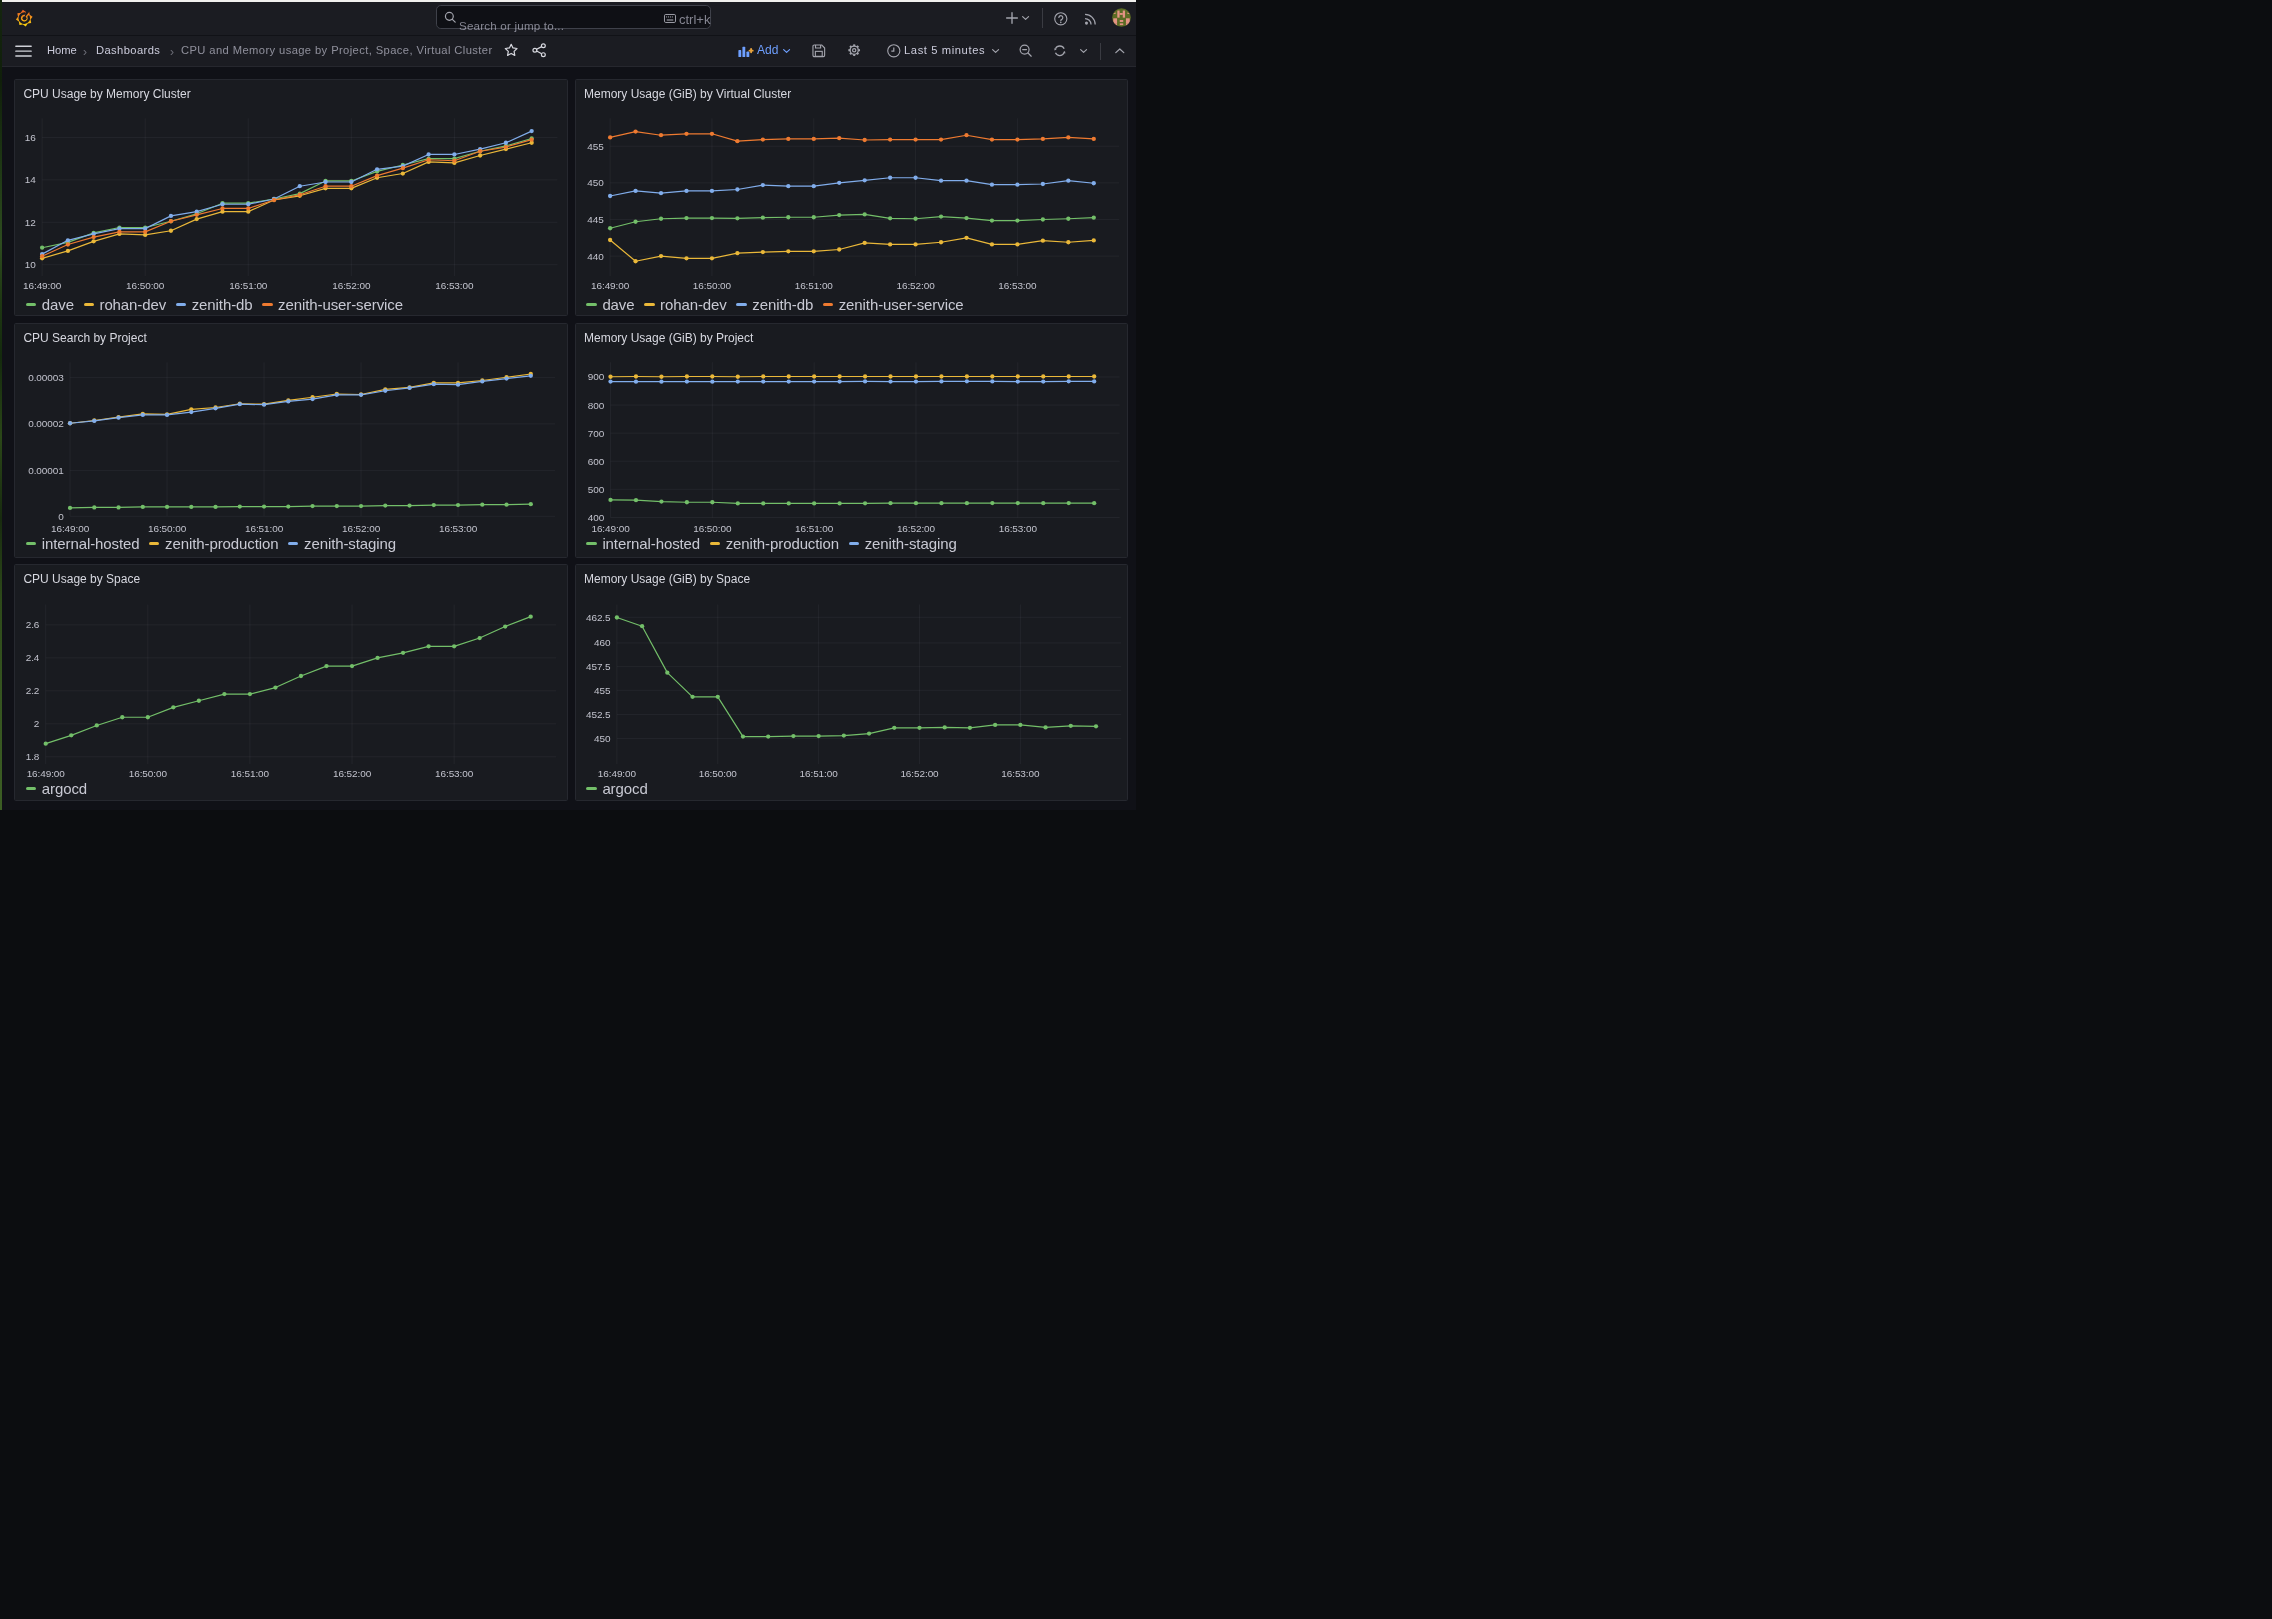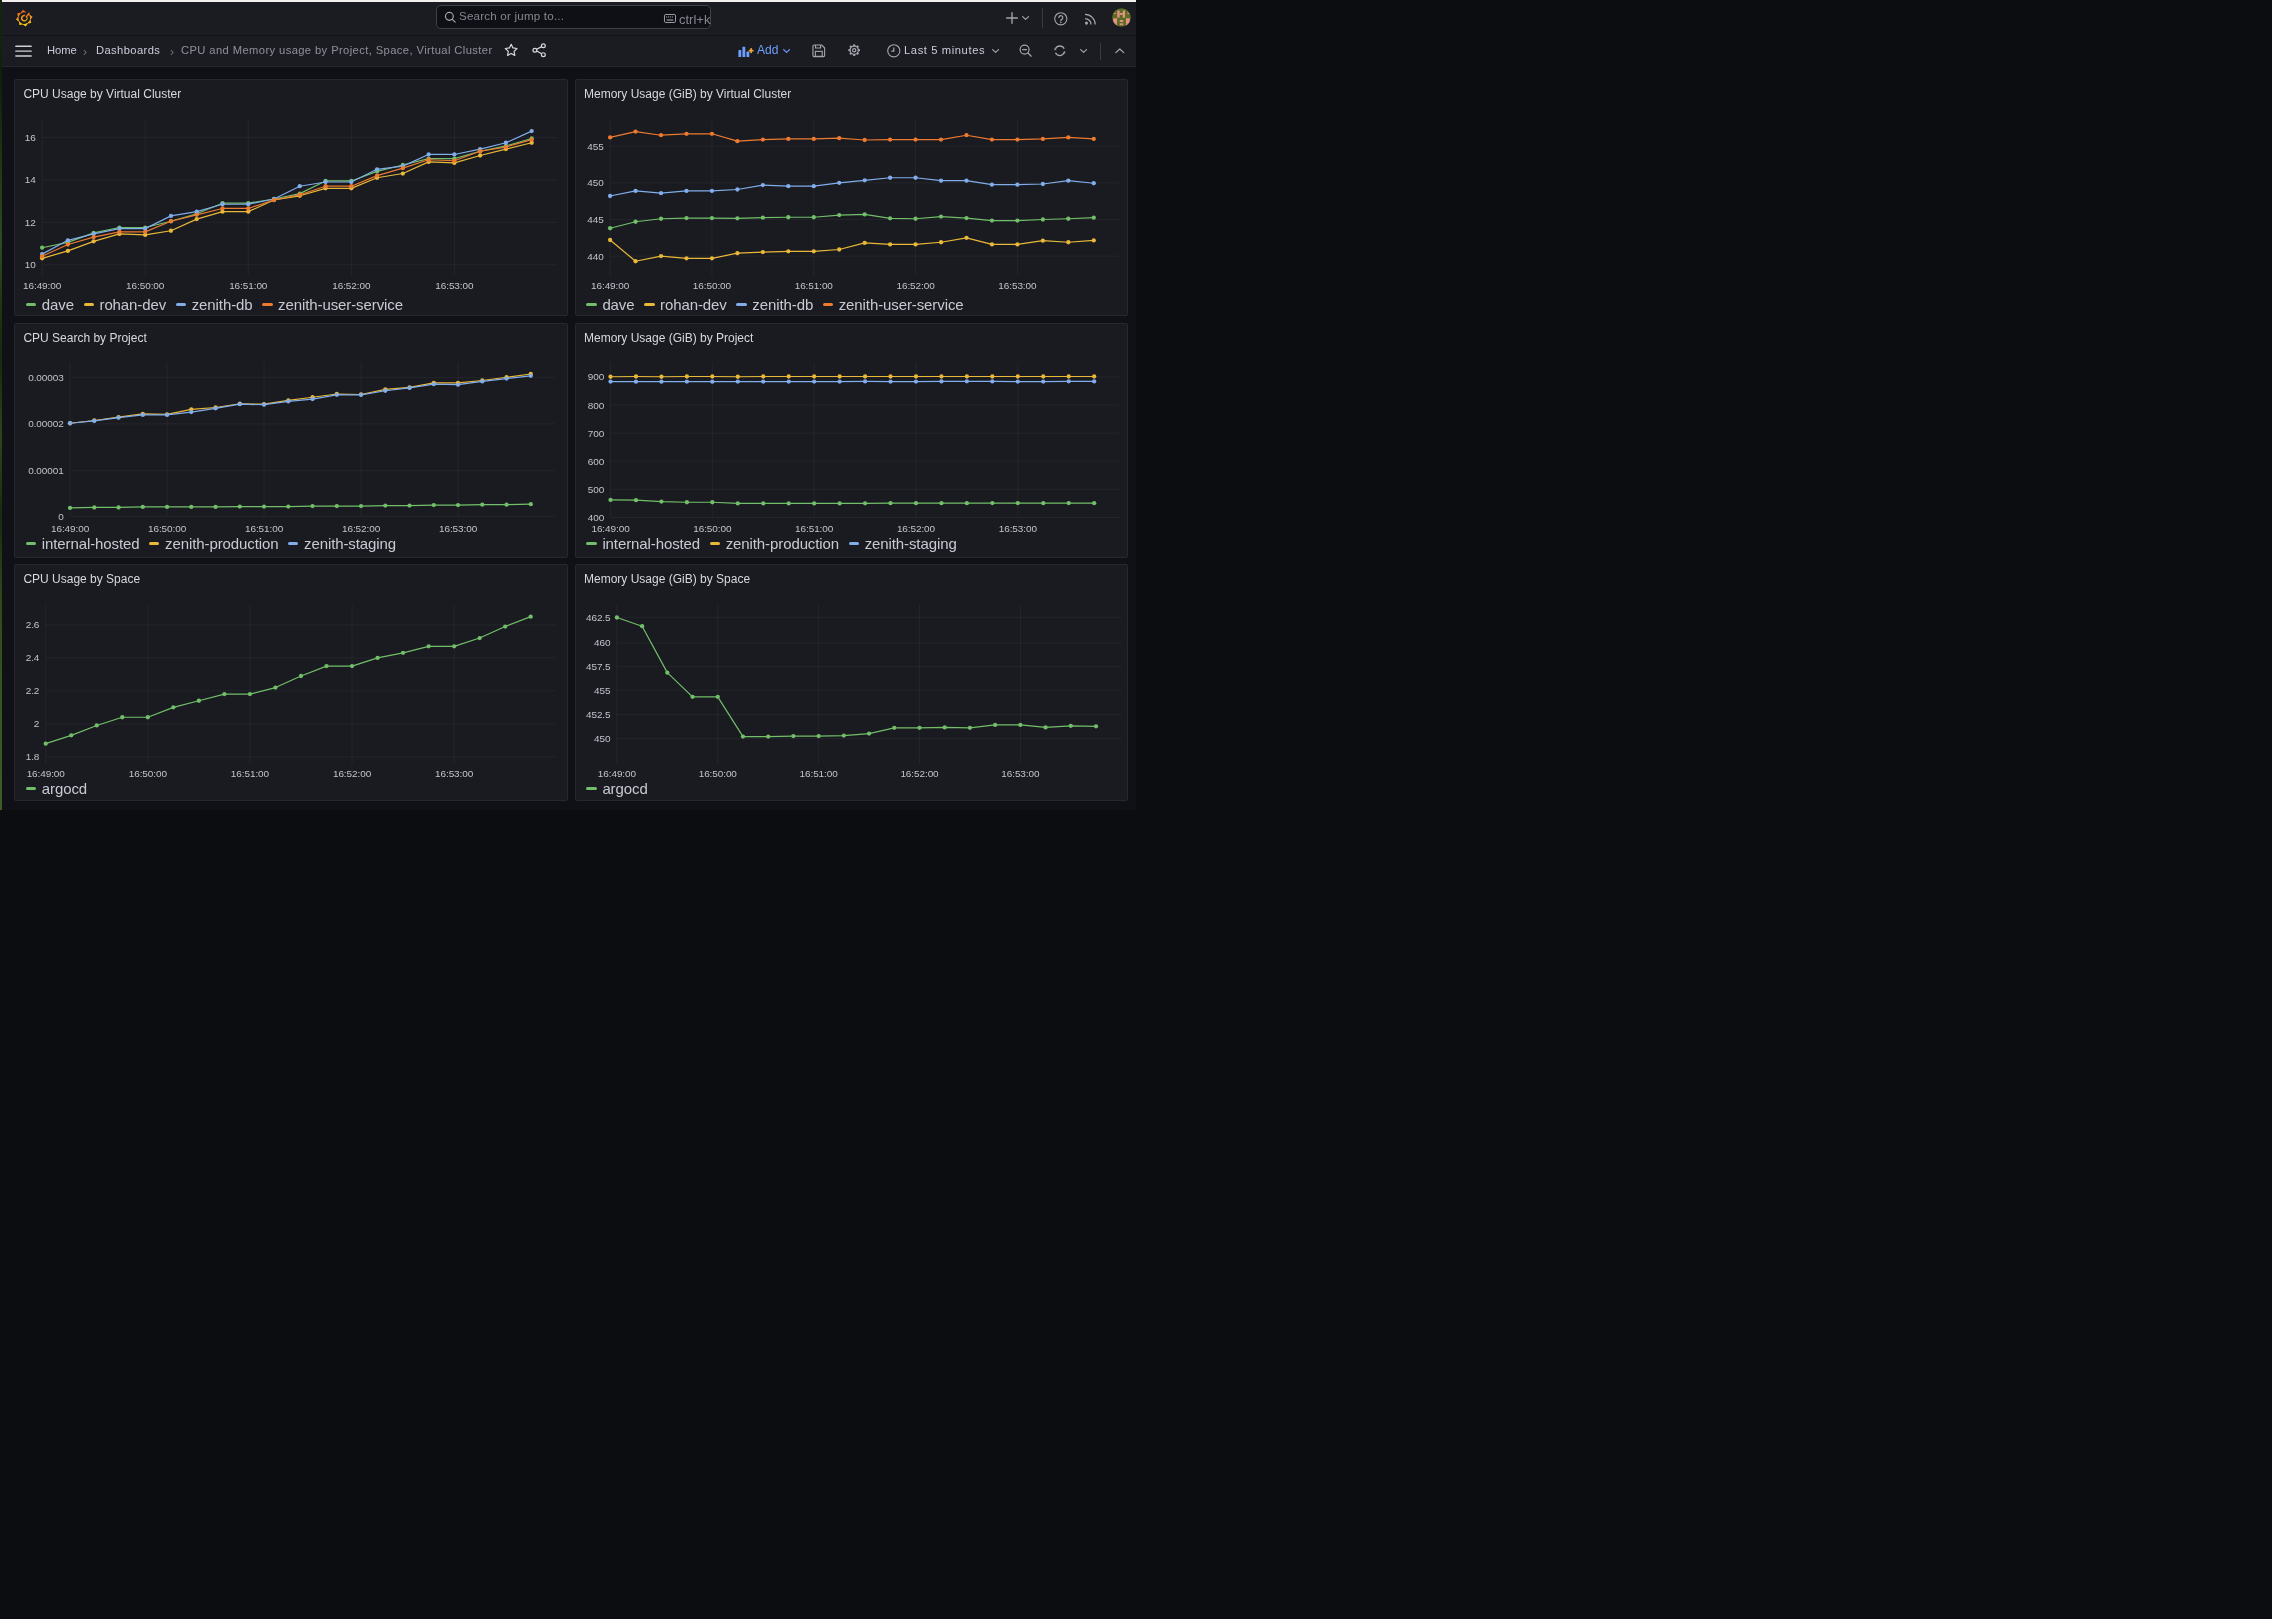--- a/index.html
+++ b/index.html
@@ -5,21 +5,21 @@
 .page { position:relative; width:1136px; height:810px; overflow:hidden;
   font-family:"Liberation Sans",sans-serif; background:#101117; }
 .wall { position:absolute; left:0; top:0; width:2.4px; height:810px;
   background:linear-gradient(180deg,#15260f 0%,#101f0a 10%,#1e3714 20%,#2e4c1f 30%,#1f3813 37%,#142a0d 44%,#2b4718 54%,#182b0f 64%,#2e4a1a 74%,#365520 86%,#3c5e24 100%); z-index:6; }
 .topwhite { position:absolute; left:2.4px; top:0; width:1134px; height:2px; background:#f1f0ee; z-index:6; }
 .bar1 { position:absolute; left:2.4px; top:2px; width:1134px; height:33px; background:#1b1c22; }
 .bar2 { position:absolute; left:2.4px; top:35px; width:1134px; height:32px; background:#1b1c22;
   border-bottom:0.8px solid #26272e; border-top:0.8px solid #111217; }
 .sbox { position:absolute; left:436px; top:5.2px; width:275px; height:24px; background:#0f1015;
   border:0.8px solid #3f414a; border-radius:4.8px; }
-.sph { position:absolute; left:459px; top:9px; font-size:11.6px; color:rgba(204,204,220,0.62); letter-spacing:0.2px; }
+.sph { position:absolute; left:459px; top:19px; font-size:11.6px; color:rgba(204,204,220,0.62); letter-spacing:0.2px; }
 .ctrlk { position:absolute; left:679px; top:11.6px; font-size:13px; color:rgba(204,204,220,0.62); }
 .bc { position:absolute; top:44px; font-size:11.2px; color:#ccccdc; }
 .bcdim { color:rgba(204,204,220,0.65); }
 .bcsep { color:rgba(204,204,220,0.45); font-size:11.2px; }
 .addtxt { position:absolute; left:757px; top:43px; font-size:12px; color:#6E9FFF; font-weight:500; }
 .ltime { position:absolute; left:904px; top:44px; font-size:11.2px; color:#ccccdc; letter-spacing:0.6px; }
 .vdiv1 { position:absolute; left:1042px; top:8.4px; width:0.8px; height:20px; background:#3a3b42; }
 .vdiv2 { position:absolute; left:1100px; top:43px; width:0.8px; height:17px; background:#3a3b42; }
 .panel { position:absolute; background:#191b20; border:0.8px solid #26282f; border-radius:1.6px; z-index:2; }
 .ptitle { position:absolute; left:8px; top:6.8px; font-size:12px; font-weight:500; color:#d7d8e0; letter-spacing:0px; }
@@ -289,21 +289,21 @@
         <circle cx="421.6" cy="133.1" r="2.7" fill="#EE7A30"></circle>
         <circle cx="453.9" cy="119.8" r="2.7" fill="#EE7A30"></circle>
         <circle cx="486.2" cy="110.5" r="2.7" fill="#EE7A30"></circle>
         <circle cx="518.5" cy="99.9" r="2.7" fill="#EE7A30"></circle>
         <circle cx="550.8" cy="101.2" r="2.7" fill="#EE7A30"></circle>
         <circle cx="583.1" cy="89.3" r="2.7" fill="#EE7A30"></circle>
         <circle cx="615.4" cy="84.0" r="2.7" fill="#EE7A30"></circle>
         <circle cx="647.7" cy="74.7" r="2.7" fill="#EE7A30"></circle>
 
 </svg>
-      <div class="ptitle">CPU Usage by Virtual Cluster</div>
+      <div class="ptitle">CPU Usage by Memory Cluster</div>
       <div class="legend" style="top:216px">
         <span class="li"><span class="pill" style="background:#73BF69"></span>dave</span>
         <span class="li"><span class="pill" style="background:#EAB839"></span>rohan-dev</span>
         <span class="li"><span class="pill" style="background:#81ADEB"></span>zenith-db</span>
         <span class="li"><span class="pill" style="background:#EE7A30"></span>zenith-user-service</span>
       </div>
     </div>
 <div class="panel" style="left:575px;top:79px;width:553px;height:237px">
       <svg width="553" height="237" viewBox="0 0 692.5 297" style="position:absolute;left:0;top:0">
 <line x1="42.5" y1="83.00" x2="680.5" y2="83.00" stroke="rgba(204,204,220,0.08)" stroke-width="1"></line>

